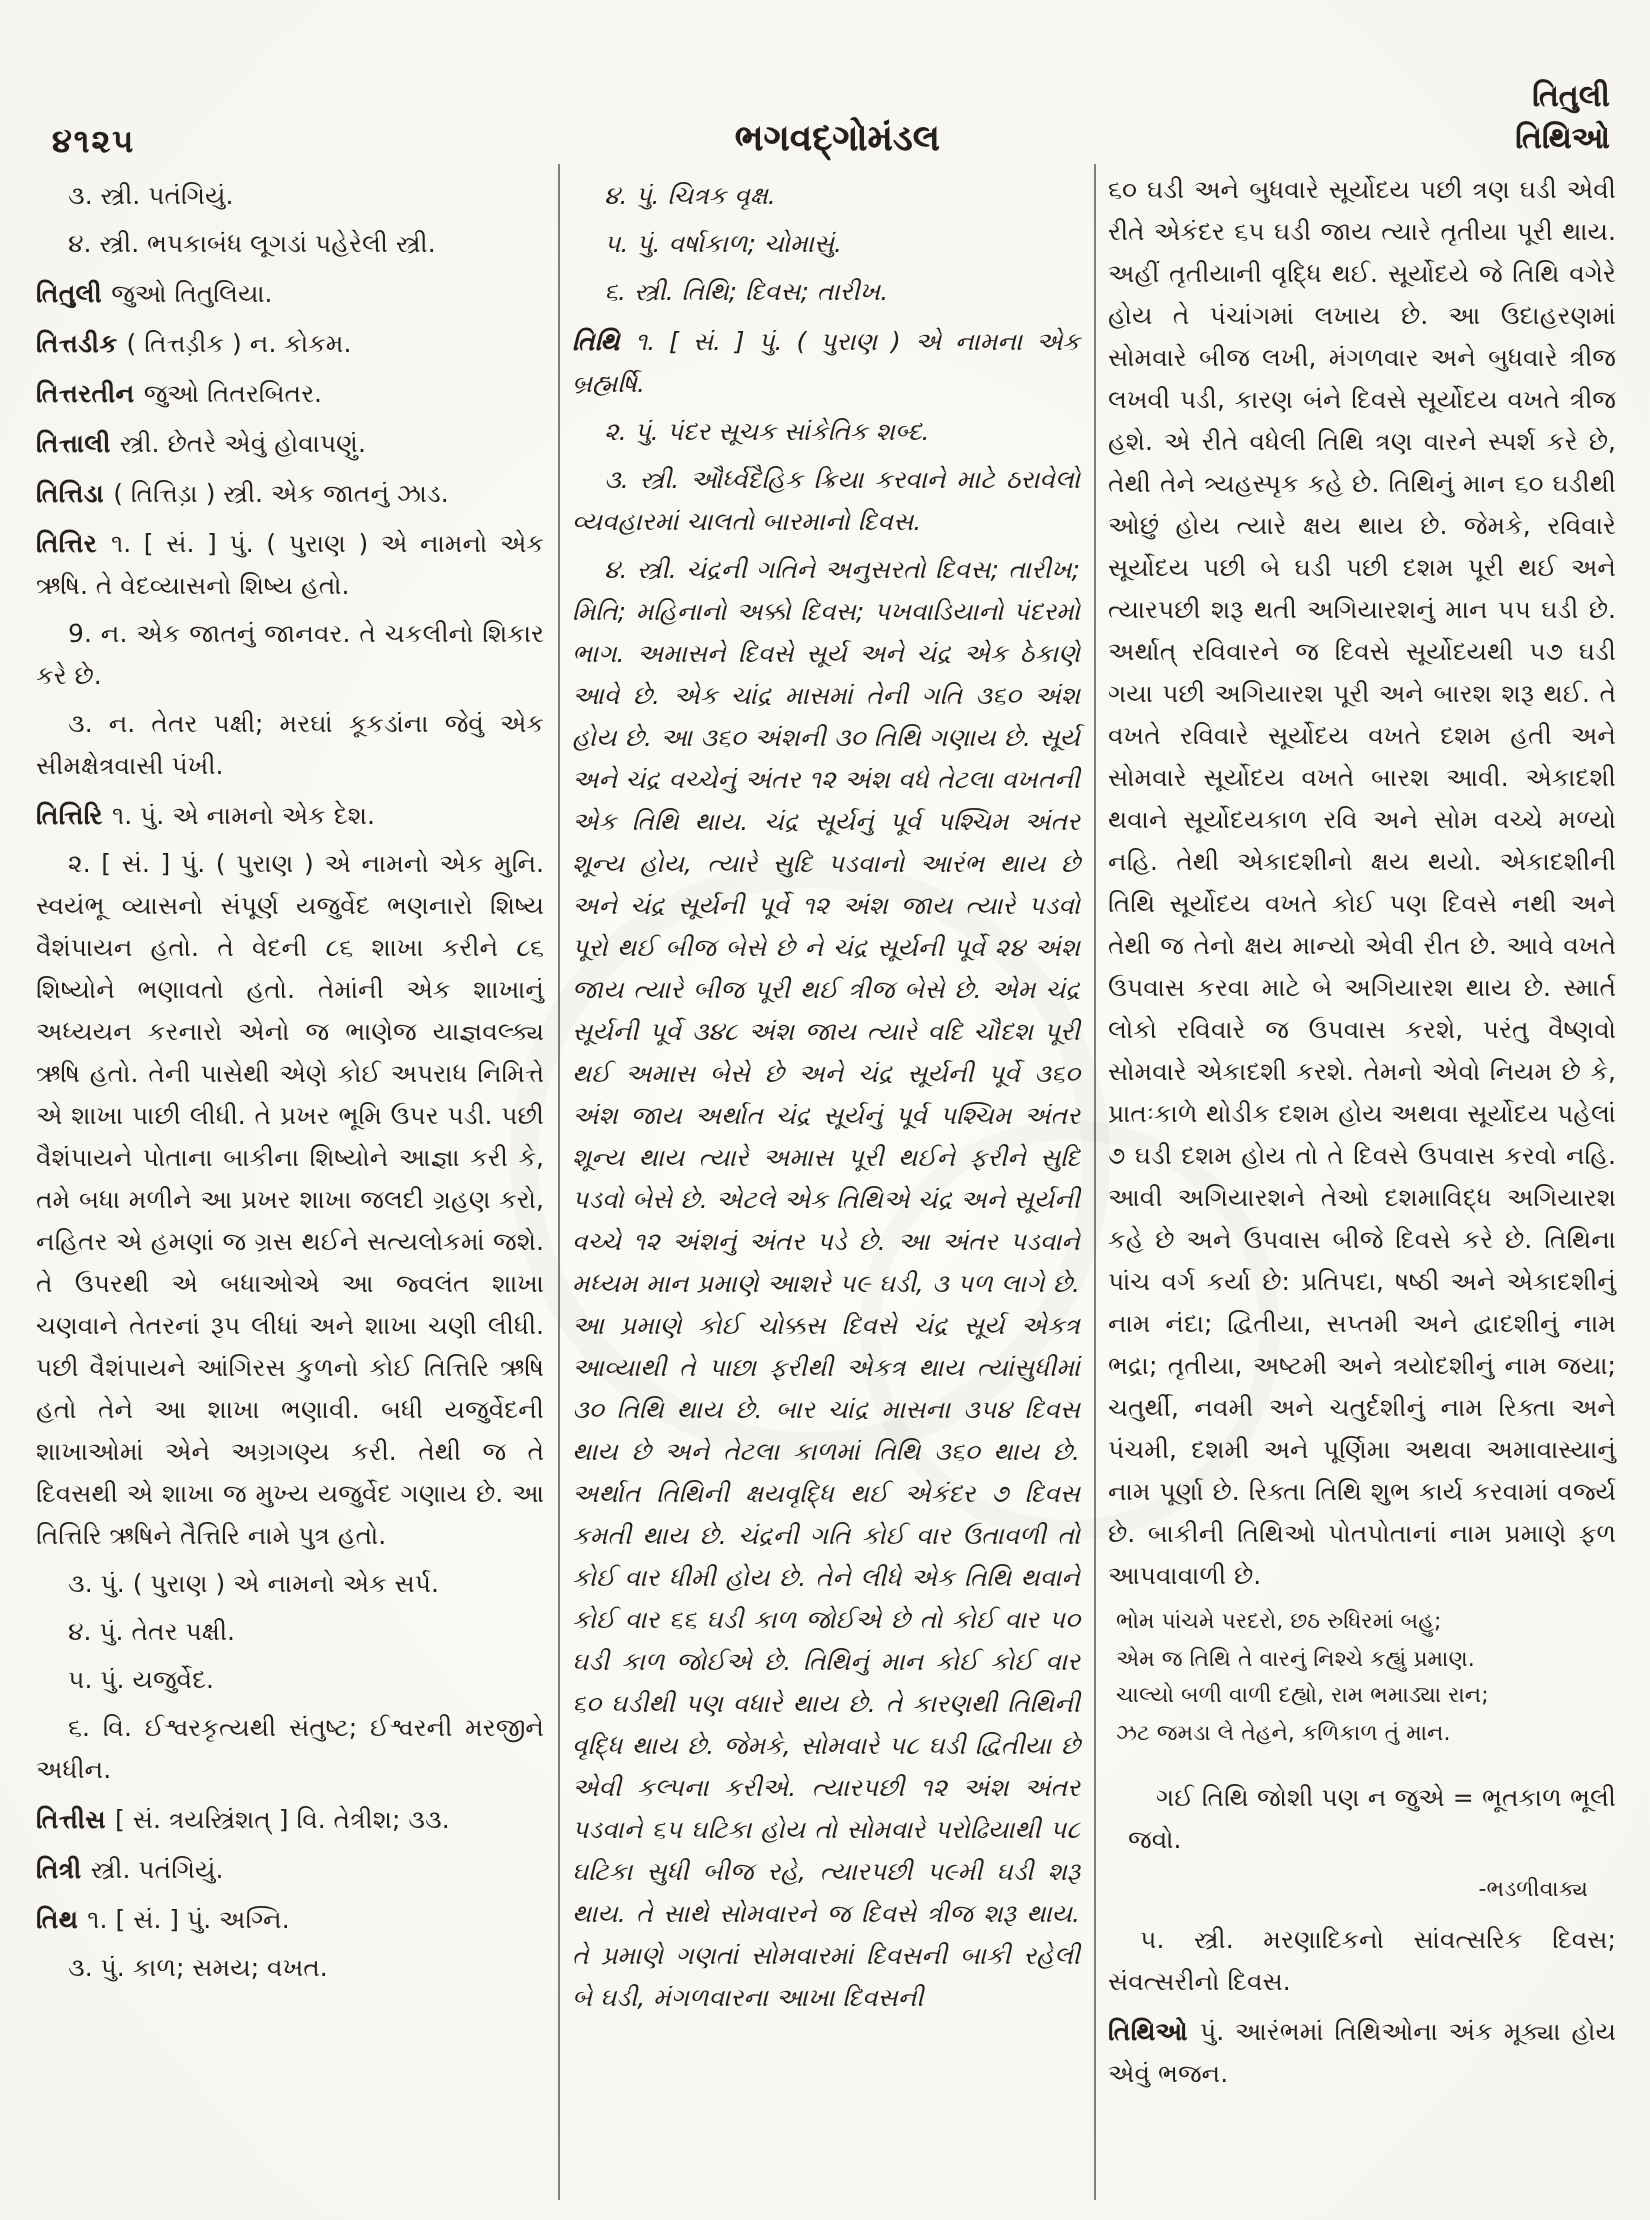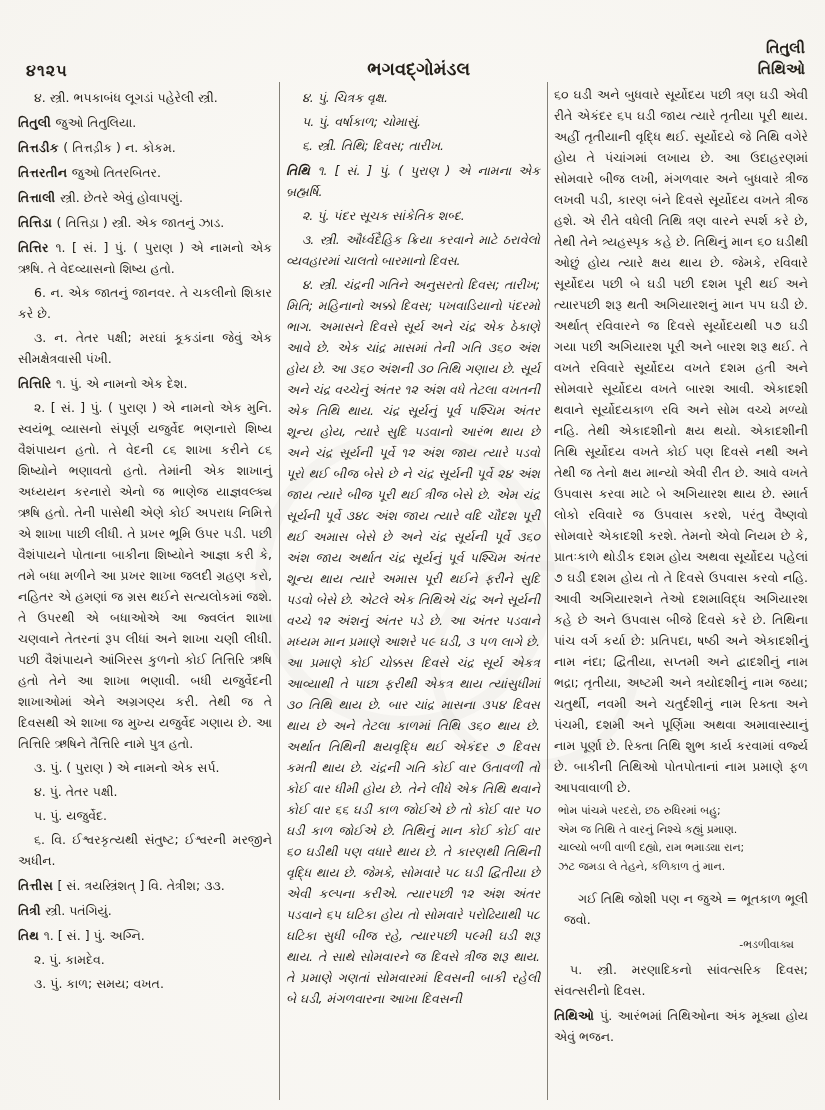--- a/index.html
+++ b/index.html
@@ -88,39 +88,39 @@
     <span class="page-number">૪૧૨૫</span>
     <span class="book-title">ભગવદ્ગોમંડલ</span>
     <span class="guide-words">
       <span class="guide-word">તિતુલી</span>
       <span class="guide-word">તિથિઓ</span>
     </span>
   </div>
 
   <div class="columns">
     <div class="col col-left">
+        <p class="para sense">૩. સ્ત્રી. પતંગિયું.</p>
         <p class="para sense">૪. સ્ત્રી. ભપકાબંધ લૂગડાં પહેરેલી સ્ત્રી.</p>
         <p class="para entry"><b class="headword">તિતુલી </b>જુઓ તિતુલિયા.</p>
         <p class="para entry"><b class="headword">તિત્તડીક </b>( તિત્તડ઼ીક ) ન. કોકમ.</p>
         <p class="para entry"><b class="headword">તિત્તરતીન </b>જુઓ તિતરબિતર.</p>
         <p class="para entry"><b class="headword">તિત્તાલી </b>સ્ત્રી. છેતરે એવું હોવાપણું.</p>
         <p class="para entry"><b class="headword">તિત્તિડા </b>( તિત્તિડ઼ા ) સ્ત્રી. એક જાતનું ઝાડ.</p>
         <p class="para entry"><b class="headword">તિત્તિર </b>૧. [ સં. ] પું. ( પુરાણ ) એ નામનો એક ઋષિ. તે વેદવ્યાસનો શિષ્ય હતો.</p>
-        <p class="para sense">6. ન. એક જાતનું જાનવર. તે ચકલીનો શિકાર કરે છે.</p>
+        <p class="para sense">9. ન. એક જાતનું જાનવર. તે ચકલીનો શિકાર કરે છે.</p>
         <p class="para sense">૩. ન. તેતર પક્ષી; મરઘાં કૂકડાંના જેવું એક સીમક્ષેત્રવાસી પંખી.</p>
         <p class="para entry"><b class="headword">તિત્તિરિ </b>૧. પું. એ નામનો એક દેશ.</p>
         <p class="para sense">૨. [ સં. ] પું. ( પુરાણ ) એ નામનો એક મુનિ. સ્વયંભૂ વ્યાસનો સંપૂર્ણ યજુર્વેદ ભણનારો શિષ્ય વૈશંપાયન હતો. તે વેદની ૮૬ શાખા કરીને ૮૬ શિષ્યોને ભણાવતો હતો. તેમાંની એક શાખાનું અધ્યયન કરનારો એનો જ ભાણેજ યાજ્ઞવલ્ક્ય ઋષિ હતો. તેની પાસેથી એણે કોઈ અપરાધ નિમિત્તે એ શાખા પાછી લીધી. તે પ્રખર ભૂમિ ઉપર પડી. પછી વૈશંપાયને પોતાના બાકીના શિષ્યોને આજ્ઞા કરી કે, તમે બધા મળીને આ પ્રખર શાખા જલદી ગ્રહણ કરો, નહિતર એ હમણાં જ ગ્રસ થઈને સત્યલોકમાં જશે. તે ઉપરથી એ બધાઓએ આ જ્વલંત શાખા ચણવાને તેતરનાં રૂપ લીધાં અને શાખા ચણી લીધી. પછી વૈશંપાયને આંગિરસ કુળનો કોઈ તિત્તિરિ ઋષિ હતો તેને આ શાખા ભણાવી. બધી યજુર્વેદની શાખાઓમાં એને અગ્રગણ્ય કરી. તેથી જ તે દિવસથી એ શાખા જ મુખ્ય યજુર્વેદ ગણાય છે. આ તિત્તિરિ ઋષિને તૈત્તિરિ નામે પુત્ર હતો.</p>
         <p class="para sense">૩. પું. ( પુરાણ ) એ નામનો એક સર્પ.</p>
         <p class="para sense">૪. પું. તેતર પક્ષી.</p>
         <p class="para sense">૫. પું. યજુર્વેદ.</p>
         <p class="para sense">૬. વિ. ઈશ્વરકૃત્યથી સંતુષ્ટ; ઈશ્વરની મરજીને અધીન.</p>
         <p class="para entry"><b class="headword">તિત્તીસ </b>[ સં. ત્રયસ્ત્રિંશત્ ] વિ. તેત્રીશ; ૩૩.</p>
         <p class="para entry"><b class="headword">તિત્રી </b>સ્ત્રી. પતંગિયું.</p>
         <p class="para entry"><b class="headword">તિથ </b>૧. [ સં. ] પું. અગ્નિ.</p>
-        <p class="para sense">૨. પું. કામદેવ.</p>
         <p class="para sense">૩. પું. કાળ; સમય; વખત.</p>
       </div>
     <div class="col col-middle">
         <p class="para sense">૪. પું. ચિત્રક વૃક્ષ.</p>
         <p class="para sense">૫. પું. વર્ષાકાળ; ચોમાસું.</p>
         <p class="para sense">૬. સ્ત્રી. તિથિ; દિવસ; તારીખ.</p>
         <p class="para entry"><b class="headword">તિથિ </b>૧. [ સં. ] પું. ( પુરાણ ) એ નામના એક બ્રહ્મર્ષિ.</p>
         <p class="para sense">૨. પું. પંદર સૂચક સાંકેતિક શબ્દ.</p>
         <p class="para sense">૩. સ્ત્રી. ઔર્ધ્વદૈહિક ક્રિયા કરવાને માટે ઠરાવેલો વ્યવહારમાં ચાલતો બારમાનો દિવસ.</p>
         <p class="para sense">૪. સ્ત્રી. ચંદ્રની ગતિને અનુસરતો દિવસ; તારીખ; મિતિ; મહિનાનો અક્કો દિવસ; પખવાડિયાનો પંદરમો ભાગ. અમાસને દિવસે સૂર્ય અને ચંદ્ર એક ઠેકાણે આવે છે. એક ચાંદ્ર માસમાં તેની ગતિ ૩૬૦ અંશ હોય છે. આ ૩૬૦ અંશની ૩૦ તિથિ ગણાય છે. સૂર્ય અને ચંદ્ર વચ્ચેનું અંતર ૧૨ અંશ વધે તેટલા વખતની એક તિથિ થાય. ચંદ્ર સૂર્યનું પૂર્વ પશ્ચિમ અંતર શૂન્ય હોય, ત્યારે સુદિ પડવાનો આરંભ થાય છે અને ચંદ્ર સૂર્યની પૂર્વે ૧૨ અંશ જાય ત્યારે પડવો પૂરો થઈ બીજ બેસે છે ને ચંદ્ર સૂર્યની પૂર્વે ૨૪ અંશ જાય ત્યારે બીજ પૂરી થઈ ત્રીજ બેસે છે. એમ ચંદ્ર સૂર્યની પૂર્વે ૩૪૮ અંશ જાય ત્યારે વદિ ચૌદશ પૂરી થઈ અમાસ બેસે છે અને ચંદ્ર સૂર્યની પૂર્વે ૩૬૦ અંશ જાય અર્થાત ચંદ્ર સૂર્યનું પૂર્વ પશ્ચિમ અંતર શૂન્ય થાય ત્યારે અમાસ પૂરી થઈને ફરીને સુદિ પડવો બેસે છે. એટલે એક તિથિએ ચંદ્ર અને સૂર્યની વચ્ચે ૧૨ અંશનું અંતર પડે છે. આ અંતર પડવાને મધ્યમ માન પ્રમાણે આશરે ૫૯ ઘડી, ૩ પળ લાગે છે. આ પ્રમાણે કોઈ ચોક્કસ દિવસે ચંદ્ર સૂર્ય એકત્ર આવ્યાથી તે પાછા ફરીથી એકત્ર થાય ત્યાંસુધીમાં ૩૦ તિથિ થાય છે. બાર ચાંદ્ર માસના ૩૫૪ દિવસ થાય છે અને તેટલા કાળમાં તિથિ ૩૬૦ થાય છે. અર્થાત તિથિની ક્ષયવૃદ્ધિ થઈ એકંદર ૭ દિવસ કમતી થાય છે. ચંદ્રની ગતિ કોઈ વાર ઉતાવળી તો કોઈ વાર ધીમી હોય છે. તેને લીધે એક તિથિ થવાને કોઈ વાર ૬૬ ઘડી કાળ જોઈએ છે તો કોઈ વાર ૫૦ ઘડી કાળ જોઈએ છે. તિથિનું માન કોઈ કોઈ વાર ૬૦ ઘડીથી પણ વધારે થાય છે. તે કારણથી તિથિની વૃદ્ધિ થાય છે. જેમકે, સોમવારે ૫૮ ઘડી દ્વિતીયા છે એવી કલ્પના કરીએ. ત્યારપછી ૧૨ અંશ અંતર પડવાને ૬૫ ઘટિકા હોય તો સોમવારે પરોઢિયાથી ૫૮ ઘટિકા સુધી બીજ રહે, ત્યારપછી ૫૯મી ઘડી શરૂ થાય. તે સાથે સોમવારને જ દિવસે ત્રીજ શરૂ થાય. તે પ્રમાણે ગણતાં સોમવારમાં દિવસની બાકી રહેલી બે ઘડી, મંગળવારના આખા દિવસની</p>

